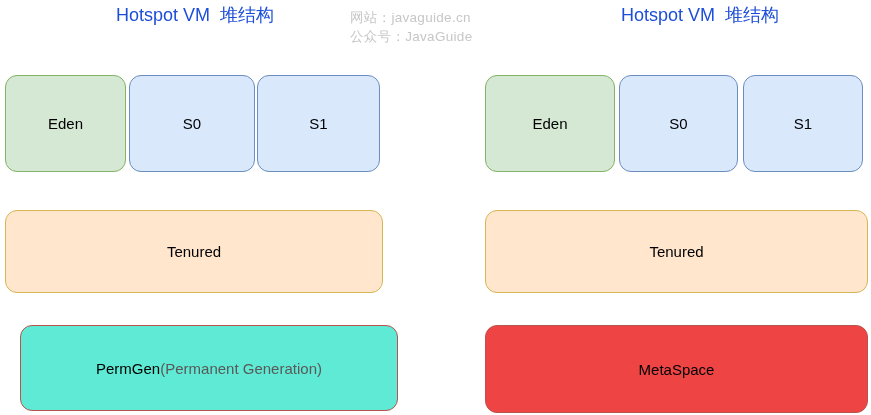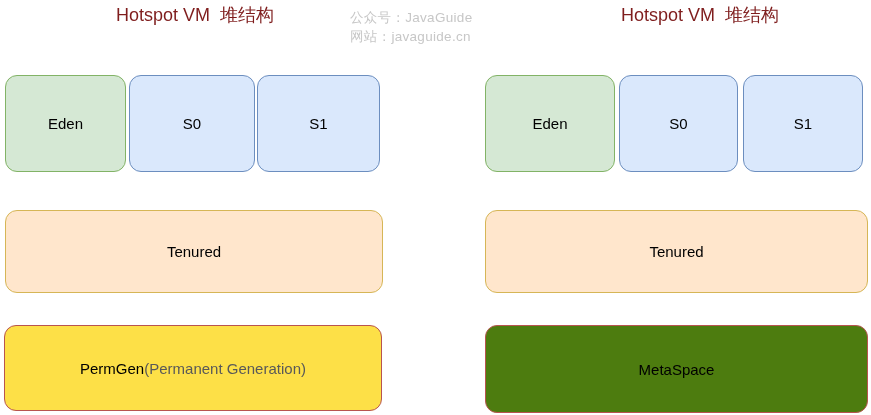--- a/index.html
+++ b/index.html
@@ -12,21 +12,21 @@
     position: relative;
     width: 871px;
     height: 415px;
     background: #ffffff;
     overflow: hidden;
   }
   .title {
     position: absolute;
     top: 3px;
     text-align: center;
-    color: #7f1d1d;
+    color: #1d4ed8;
     font-size: 18px;
     line-height: 24px;
   }
   .title .line1 { white-space: pre; }
   .watermark {
     position: absolute;
     left: 350px;
     top: 8px;
     color: #c7c7c7;
     font-size: 13.5px;
@@ -52,61 +52,61 @@
 </head>
 <body>
 
 <div id="canvas">
 
   <div class="title" style="left:55px; width:280px;">
     <div class="line1">Hotspot VM  堆结构</div>
   </div>
 
   <div class="watermark">
+    <div>网站：javaguide.cn</div>
     <div>公众号：JavaGuide</div>
-    <div>网站：javaguide.cn</div>
   </div>
 
   <div class="title" style="left:550px; width:300px;">
     <div class="line1">Hotspot VM  堆结构</div>
   </div>
 
   <div class="box" style="left: 5px; top: 75px; width: 121px; height: 97px; background: rgb(213, 232, 212); border-color: rgb(130, 179, 102);">
     <span>Eden</span>
   </div>
   <div class="box" style="left: 129px; top: 75px; width: 126px; height: 97px; background: rgb(218, 232, 252); border-color: rgb(108, 142, 191);">
     <span>S0</span>
   </div>
   <div class="box" style="left: 257px; top: 75px; width: 123px; height: 97px; background: rgb(218, 232, 252); border-color: rgb(108, 142, 191);">
     <span>S1</span>
   </div>
 
   <div class="box" style="left: 5px; top: 210px; width: 378px; height: 83px; background: rgb(255, 230, 204); border-color: rgb(214, 182, 86);">
     <span>Tenured</span>
   </div>
 
-  <div class="box" style="left: 4px; top: 325px; width: 378px; height: 86px; background: #fde047; border-color: rgb(184, 84, 80);">
+  <div class="box" style="left: 20px; top: 325px; width: 378px; height: 86px; background: #5eead4; border-color: rgb(184, 84, 80);">
     <span>
       <span>PermGen</span><span class="sub">(Permanent Generation)</span>
     </span>
   </div>
 
   <div class="box" style="left: 485px; top: 75px; width: 130px; height: 97px; background: rgb(213, 232, 212); border-color: rgb(130, 179, 102);">
     <span>Eden</span>
   </div>
   <div class="box" style="left: 619px; top: 75px; width: 119px; height: 97px; background: rgb(218, 232, 252); border-color: rgb(108, 142, 191);">
     <span>S0</span>
   </div>
   <div class="box" style="left: 743px; top: 75px; width: 120px; height: 97px; background: rgb(218, 232, 252); border-color: rgb(108, 142, 191);">
     <span>S1</span>
   </div>
 
   <div class="box" style="left: 485px; top: 210px; width: 383px; height: 83px; background: rgb(255, 230, 204); border-color: rgb(214, 182, 86);">
     <span>Tenured</span>
   </div>
 
-  <div class="box" style="left: 485px; top: 325px; width: 383px; height: 88px; background: #4d7c0f; border-color: rgb(184, 84, 80);">
+  <div class="box" style="left: 485px; top: 325px; width: 383px; height: 88px; background: #ef4444; border-color: rgb(184, 84, 80);">
     <span>
       <span>MetaSpace</span><span class="sub"></span>
     </span>
   </div>
 
 </div>
 
 </body></html>

